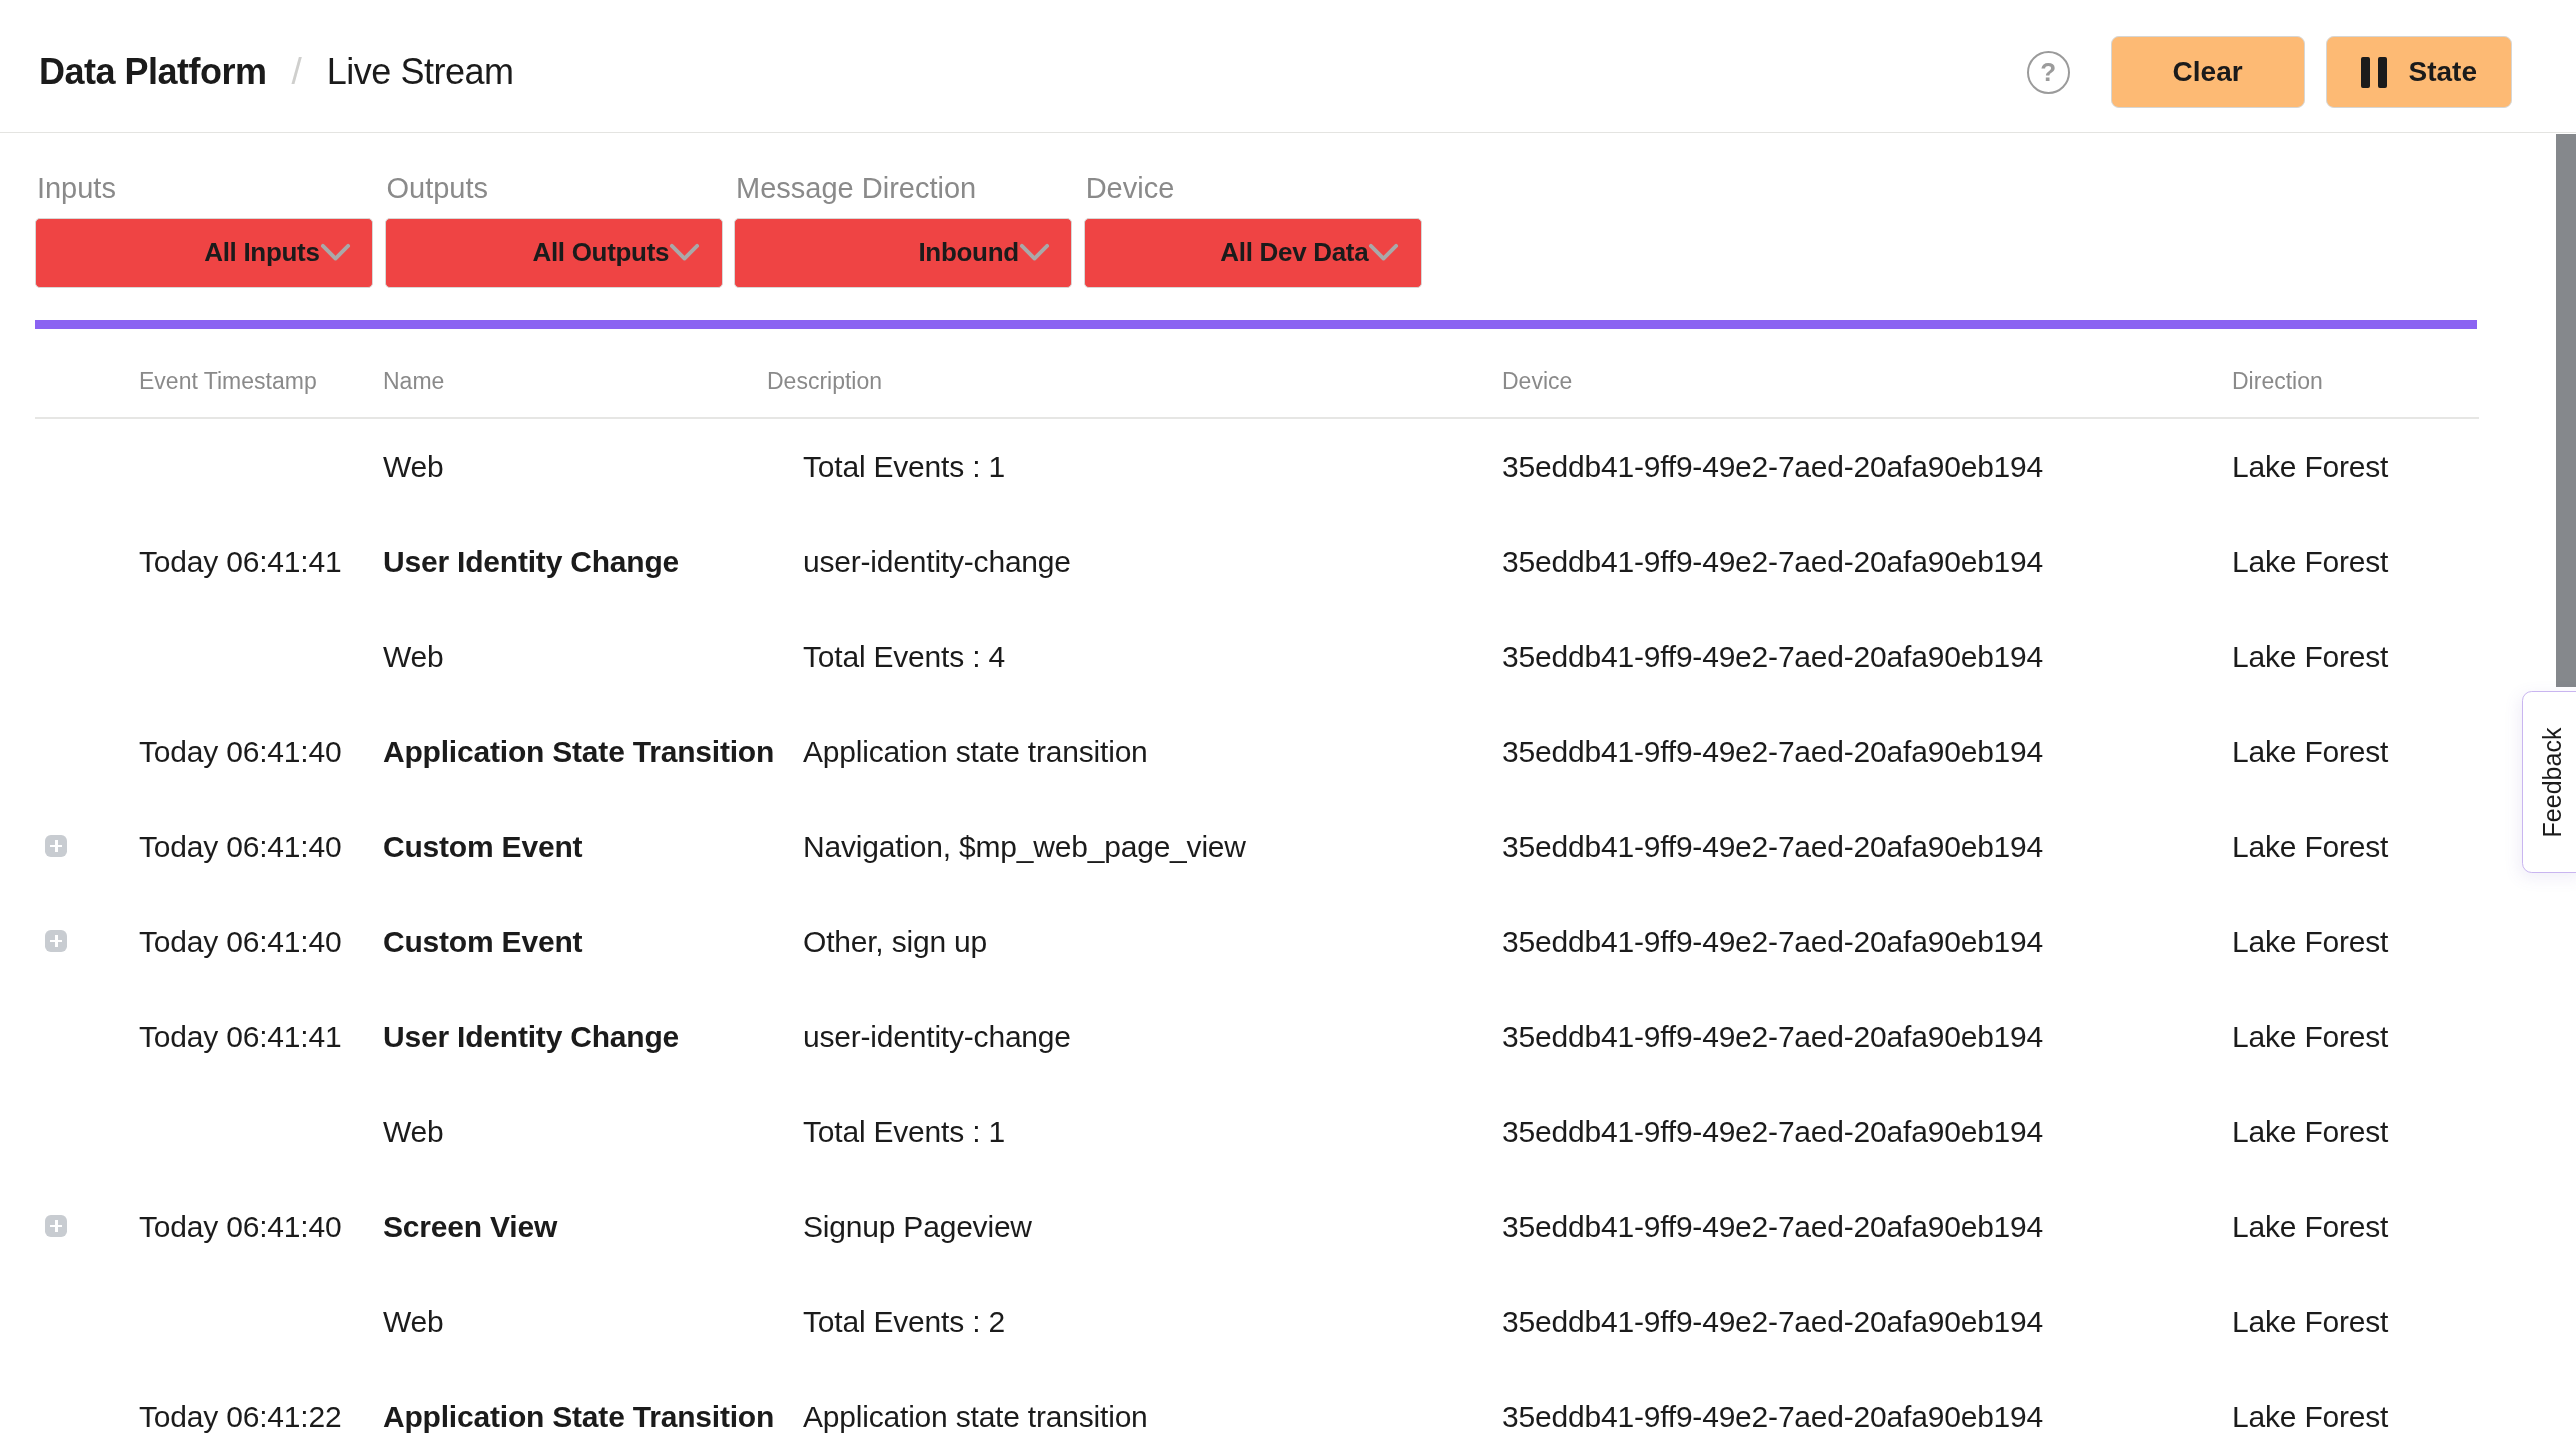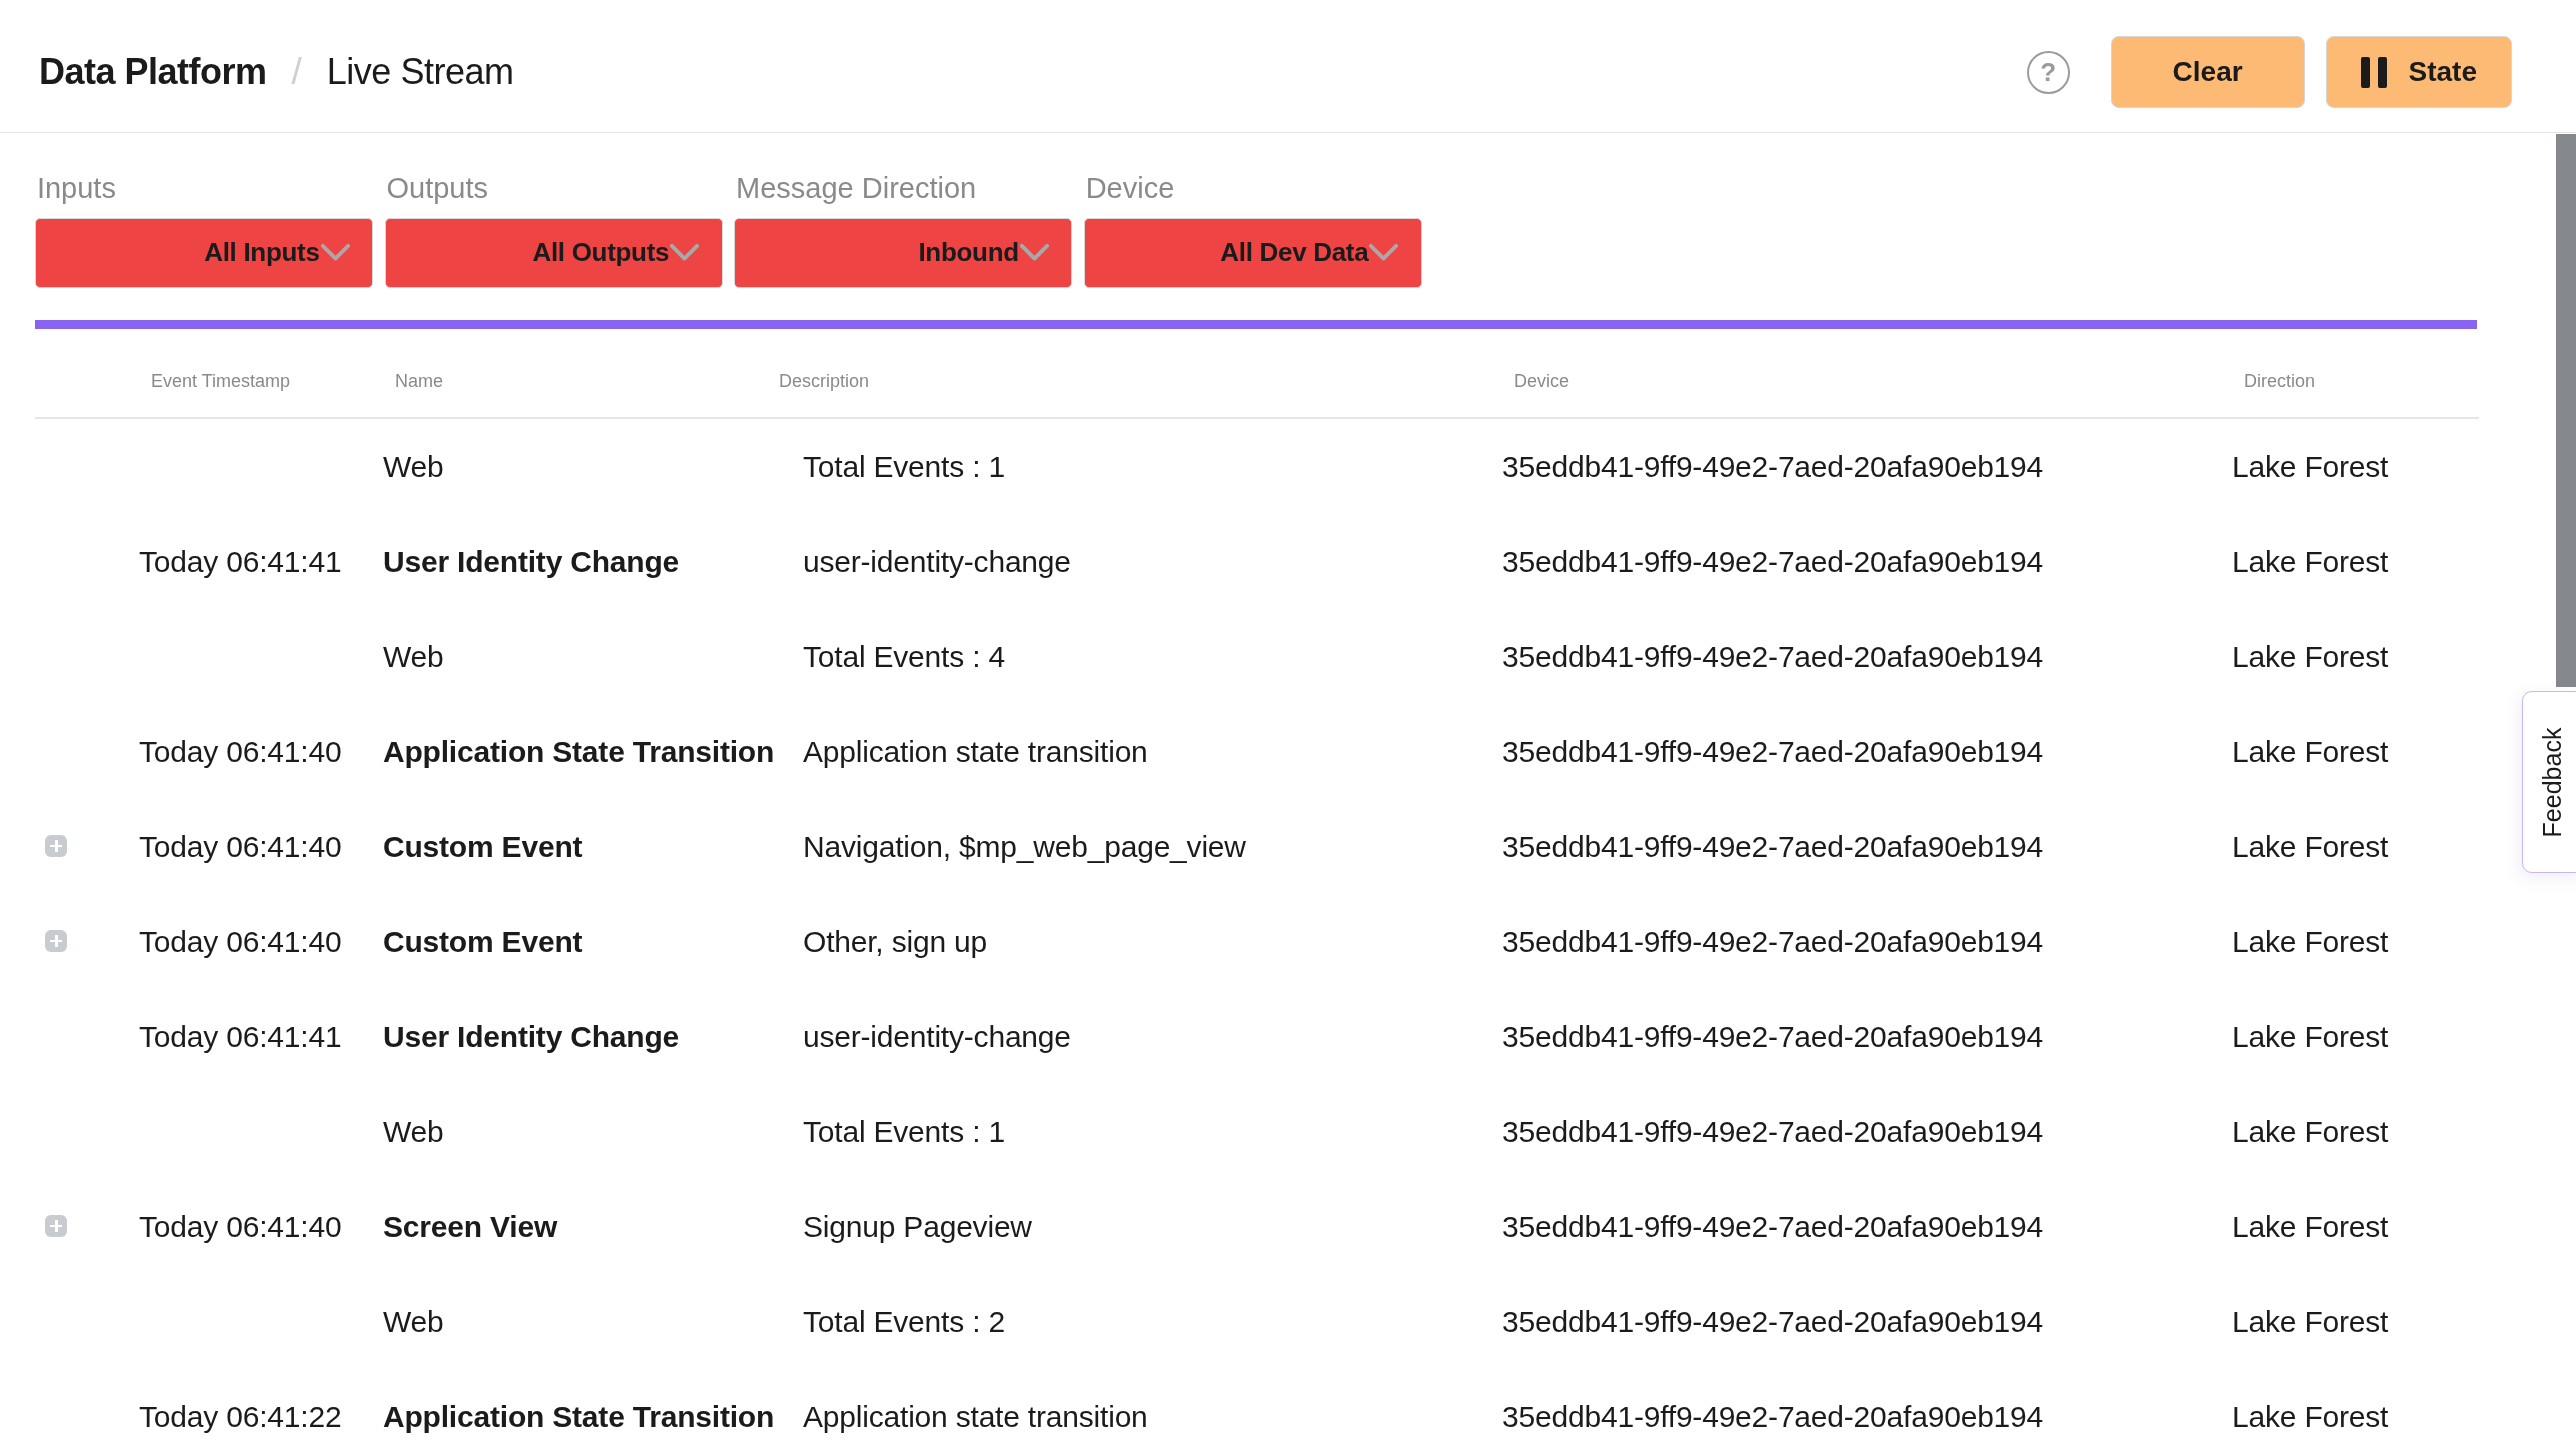--- a/index.html
+++ b/index.html
@@ -75,21 +75,21 @@
   .accent-bar {
     position: absolute; top: 320px; left: 35px;
     width: 2442px; height: 8.7px;
     background: #8b63f2;
   }
 
   
   .table-head { position: absolute; top: 365px; left: 0; width: 2576px; height: 52px; }
   .table-head span {
     position: absolute; top: 0;
-    font-size: 18px; color: #8a8a8a; line-height: 33px; margin-left: 12px;
+    font-size: 23px; color: #8a8a8a; line-height: 33px;
   }
   .col-ts     { left: 139px; }
   .col-name   { left: 383px; }
   .col-desc   { left: 767px; }
   .col-device { left: 1502px; }
   .col-loc    { left: 2232px; }
 
   .head-divider {
     position: absolute; top: 417px; left: 35px;
     width: 2444px; height: 1.9px; background: #e6e6e4;

